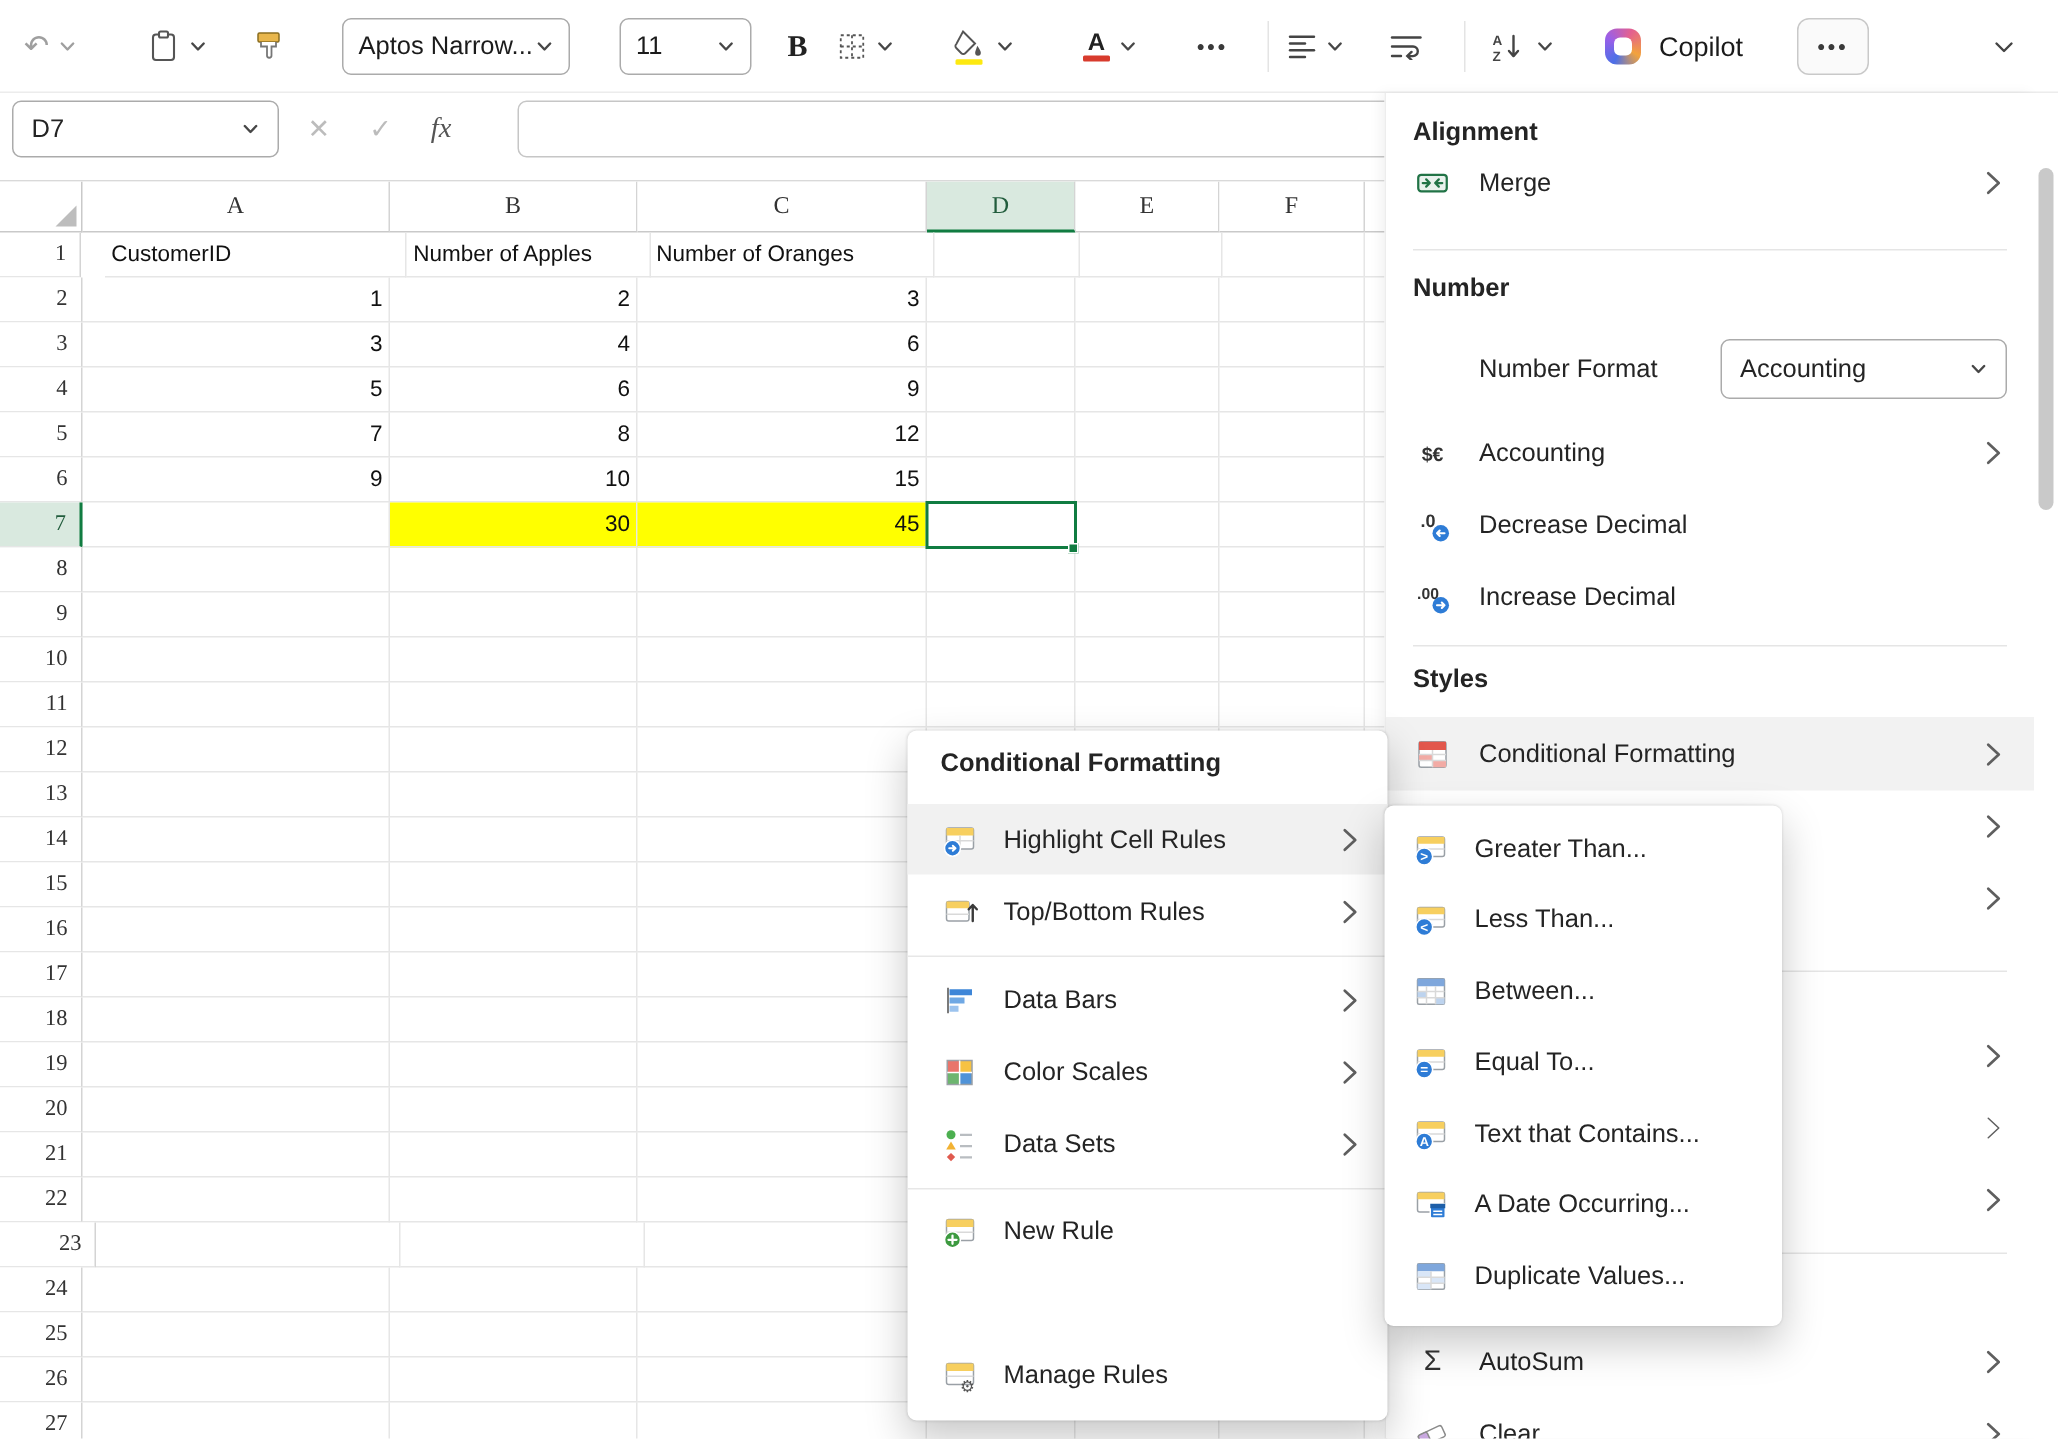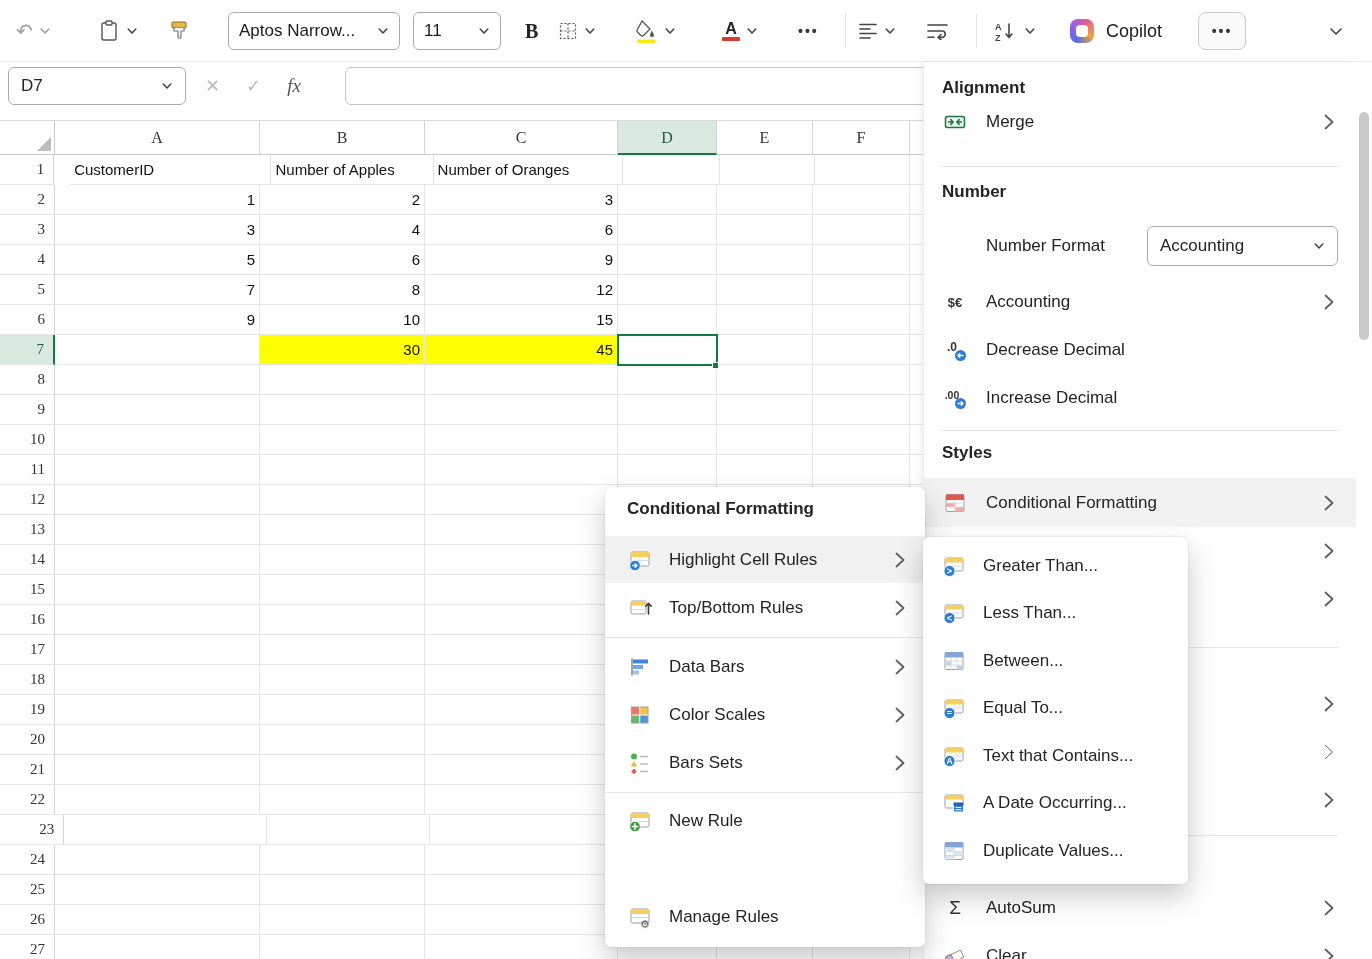--- a/index.html
+++ b/index.html
@@ -110,21 +110,21 @@
         <path d="M2.2 4 L6 8 L9.8 4" fill="none" stroke="#474747" stroke-width="1.6" stroke-linecap="round" stroke-linejoin="round"></path>
       </svg>
   </div>
   <div class="tbg" style="left:168px">
     <svg width="22" height="24" viewBox="0 0 22 24">
         <rect x="4" y="3" width="14" height="6" rx="1" fill="#E8B64C" stroke="#8a6d1f"></rect>
         <path d="M6 9 v3 h4 v6 a1.5 1.5 0 0 0 3 0 v-6 h3 V9" fill="#fff" stroke="#777" stroke-width="1.2"></path>
       </svg>
   </div>
   <div class="tbg" style="left:228px">
-    <div class="dd-box" style="width:172px">
+    <div class="dd-box" style="width:152px">
       <span>Aptos Narrow...</span>
       <svg style="margin-left:auto" width="12" height="12" viewBox="0 0 12 12">
           <path d="M2.2 4 L6 8 L9.8 4" fill="none" stroke="#474747" stroke-width="1.6" stroke-linecap="round" stroke-linejoin="round"></path>
         </svg>
     </div>
   </div>
   <div class="tbg" style="left:413px">
     <div class="dd-box" style="width:88px">
       <span>11</span>
       <svg style="margin-left:auto" width="12" height="12" viewBox="0 0 12 12">
@@ -715,21 +715,21 @@
     <svg class="icon26" viewBox="0 0 26 26">
         <circle cx="7" cy="6.5" r="3" fill="#4CAF50"></circle>
         <path d="M7 11 l3.2 5.4 H3.8 Z" fill="#F2B233"></path>
         <path d="M7 18.6 l2.8 2.8 L7 24.2 4.2 21.4 Z" fill="#E05A4E"></path>
         <g stroke="#b9bdc1" stroke-width="1.5">
           <line x1="13" y1="6.5" x2="21" y2="6.5"></line>
           <line x1="13" y1="14" x2="21" y2="14"></line>
           <line x1="13" y1="21.5" x2="21" y2="21.5"></line>
         </g>
       </svg>
-    <span class="lab">Bars Sets</span>
+    <span class="lab">Data Sets</span>
     <svg class="mchev" width="14" height="20" viewBox="0 0 14 20">
         <path d="M3.5 3.5 L10.5 10 L3.5 16.5" fill="none" stroke="#5f5f5f" stroke-width="1.8" stroke-linecap="round" stroke-linejoin="round"></path>
       </svg>
   </div>
 
   <div class="mdiv" style="top:305px"></div>
 
   <div class="mitem" style="top:310px">
     <svg class="icon26" viewBox="0 0 26 26">
         <rect x="4" y="5" width="18" height="14" rx="1.5" fill="#fff" stroke="#9aa0a6"></rect>

